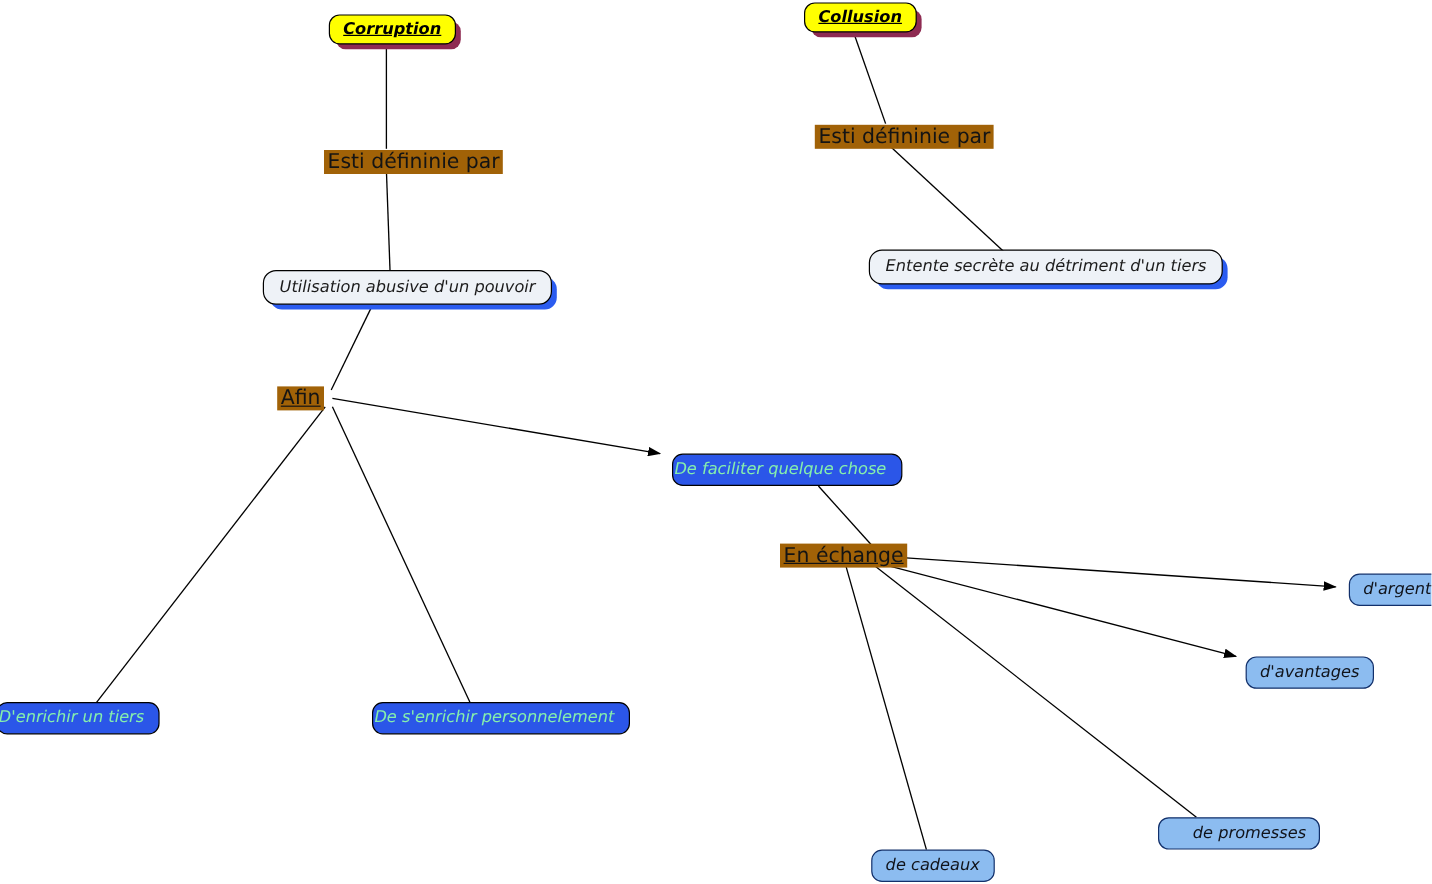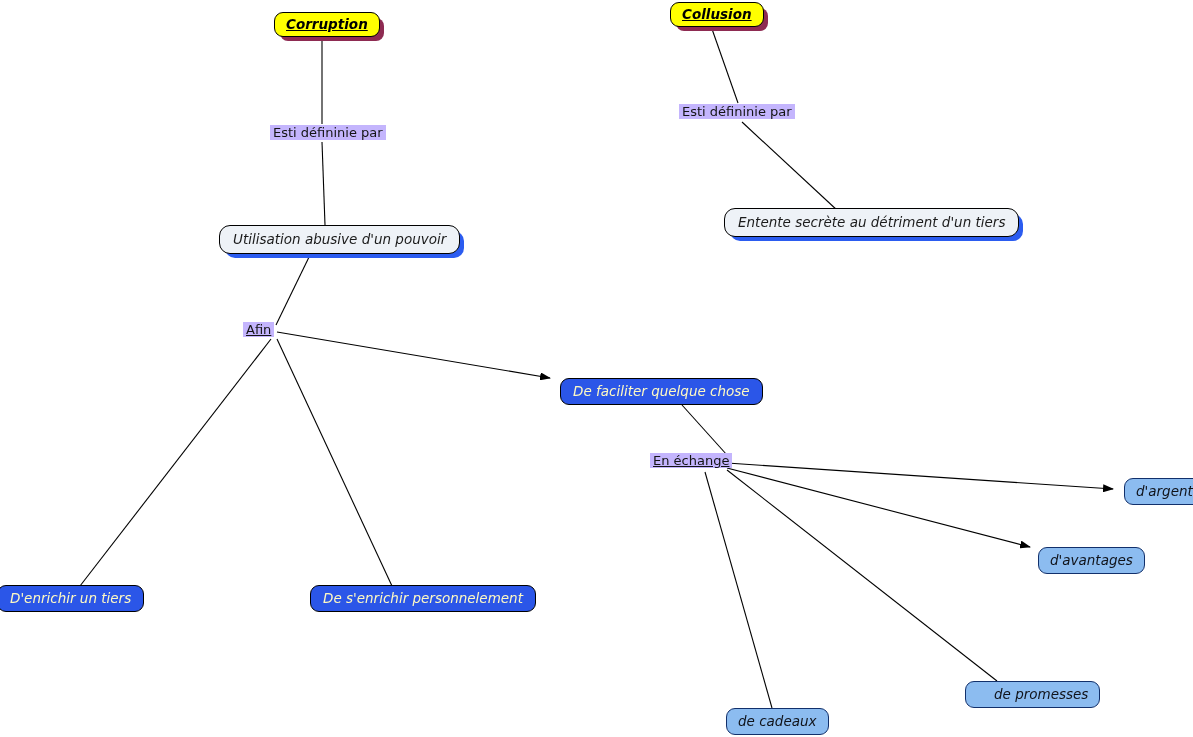--- a/index.html
+++ b/index.html
@@ -56,40 +56,40 @@
     font-size: 13.5px;
     padding: 5px 13px 6px 13px;
     box-shadow: 5px 5px 0 -1px #2b5cf0;
     z-index: 5;
   }
   
   .node-blue {
     background: #2b56e8;
     border: 1.6px solid #000000;
     border-radius: 9px;
-    color: #fef9c3;
+    color: #86efac;
     font-size: 13.5px;
-    padding: 4px 12px 5px 12px;
+    padding: 4px 12px 5px 1px;
     z-index: 5;
   }
   
   .node-light {
     background: #8cbcf0;
     border: 1.5px solid #12306b;
     border-radius: 9px;
     color: #10131a;
     font-size: 13.5px;
     padding: 4px 11px 5px 11px;
     z-index: 5;
   }
   .link-label {
     position: absolute;
-    font-size: 13px;
+    font-size: 17px;
     color: #141414;
-    background: #c4b5fd;
+    background: #a16207;
     white-space: nowrap;
     padding: 0 3px;
     z-index: 4;
     text-align: center;
   }
 </style>
 </head>
 <body>
 
 <div id="canvas">
@@ -162,17 +162,17 @@
   </div>
 
   <div class="node node-light" style="left:726px; top:708px;">
     <span>de cadeaux</span>
   </div>
 
   <div class="link-label" style="left:270px; top:125px;">Esti défininie par</div>
 
   <div class="link-label" style="left:679px; top:104px;">Esti défininie par</div>
 
-  <div class="link-label" style="left:243px; top:322px;text-decoration:underline;">Afin</div>
+  <div class="link-label" style="left:231px; top:322px;text-decoration:underline;">Afin</div>
 
   <div class="link-label" style="left:650px; top:453px;text-decoration:underline;">En échange</div>
 
 </div>
 
 </body></html>

